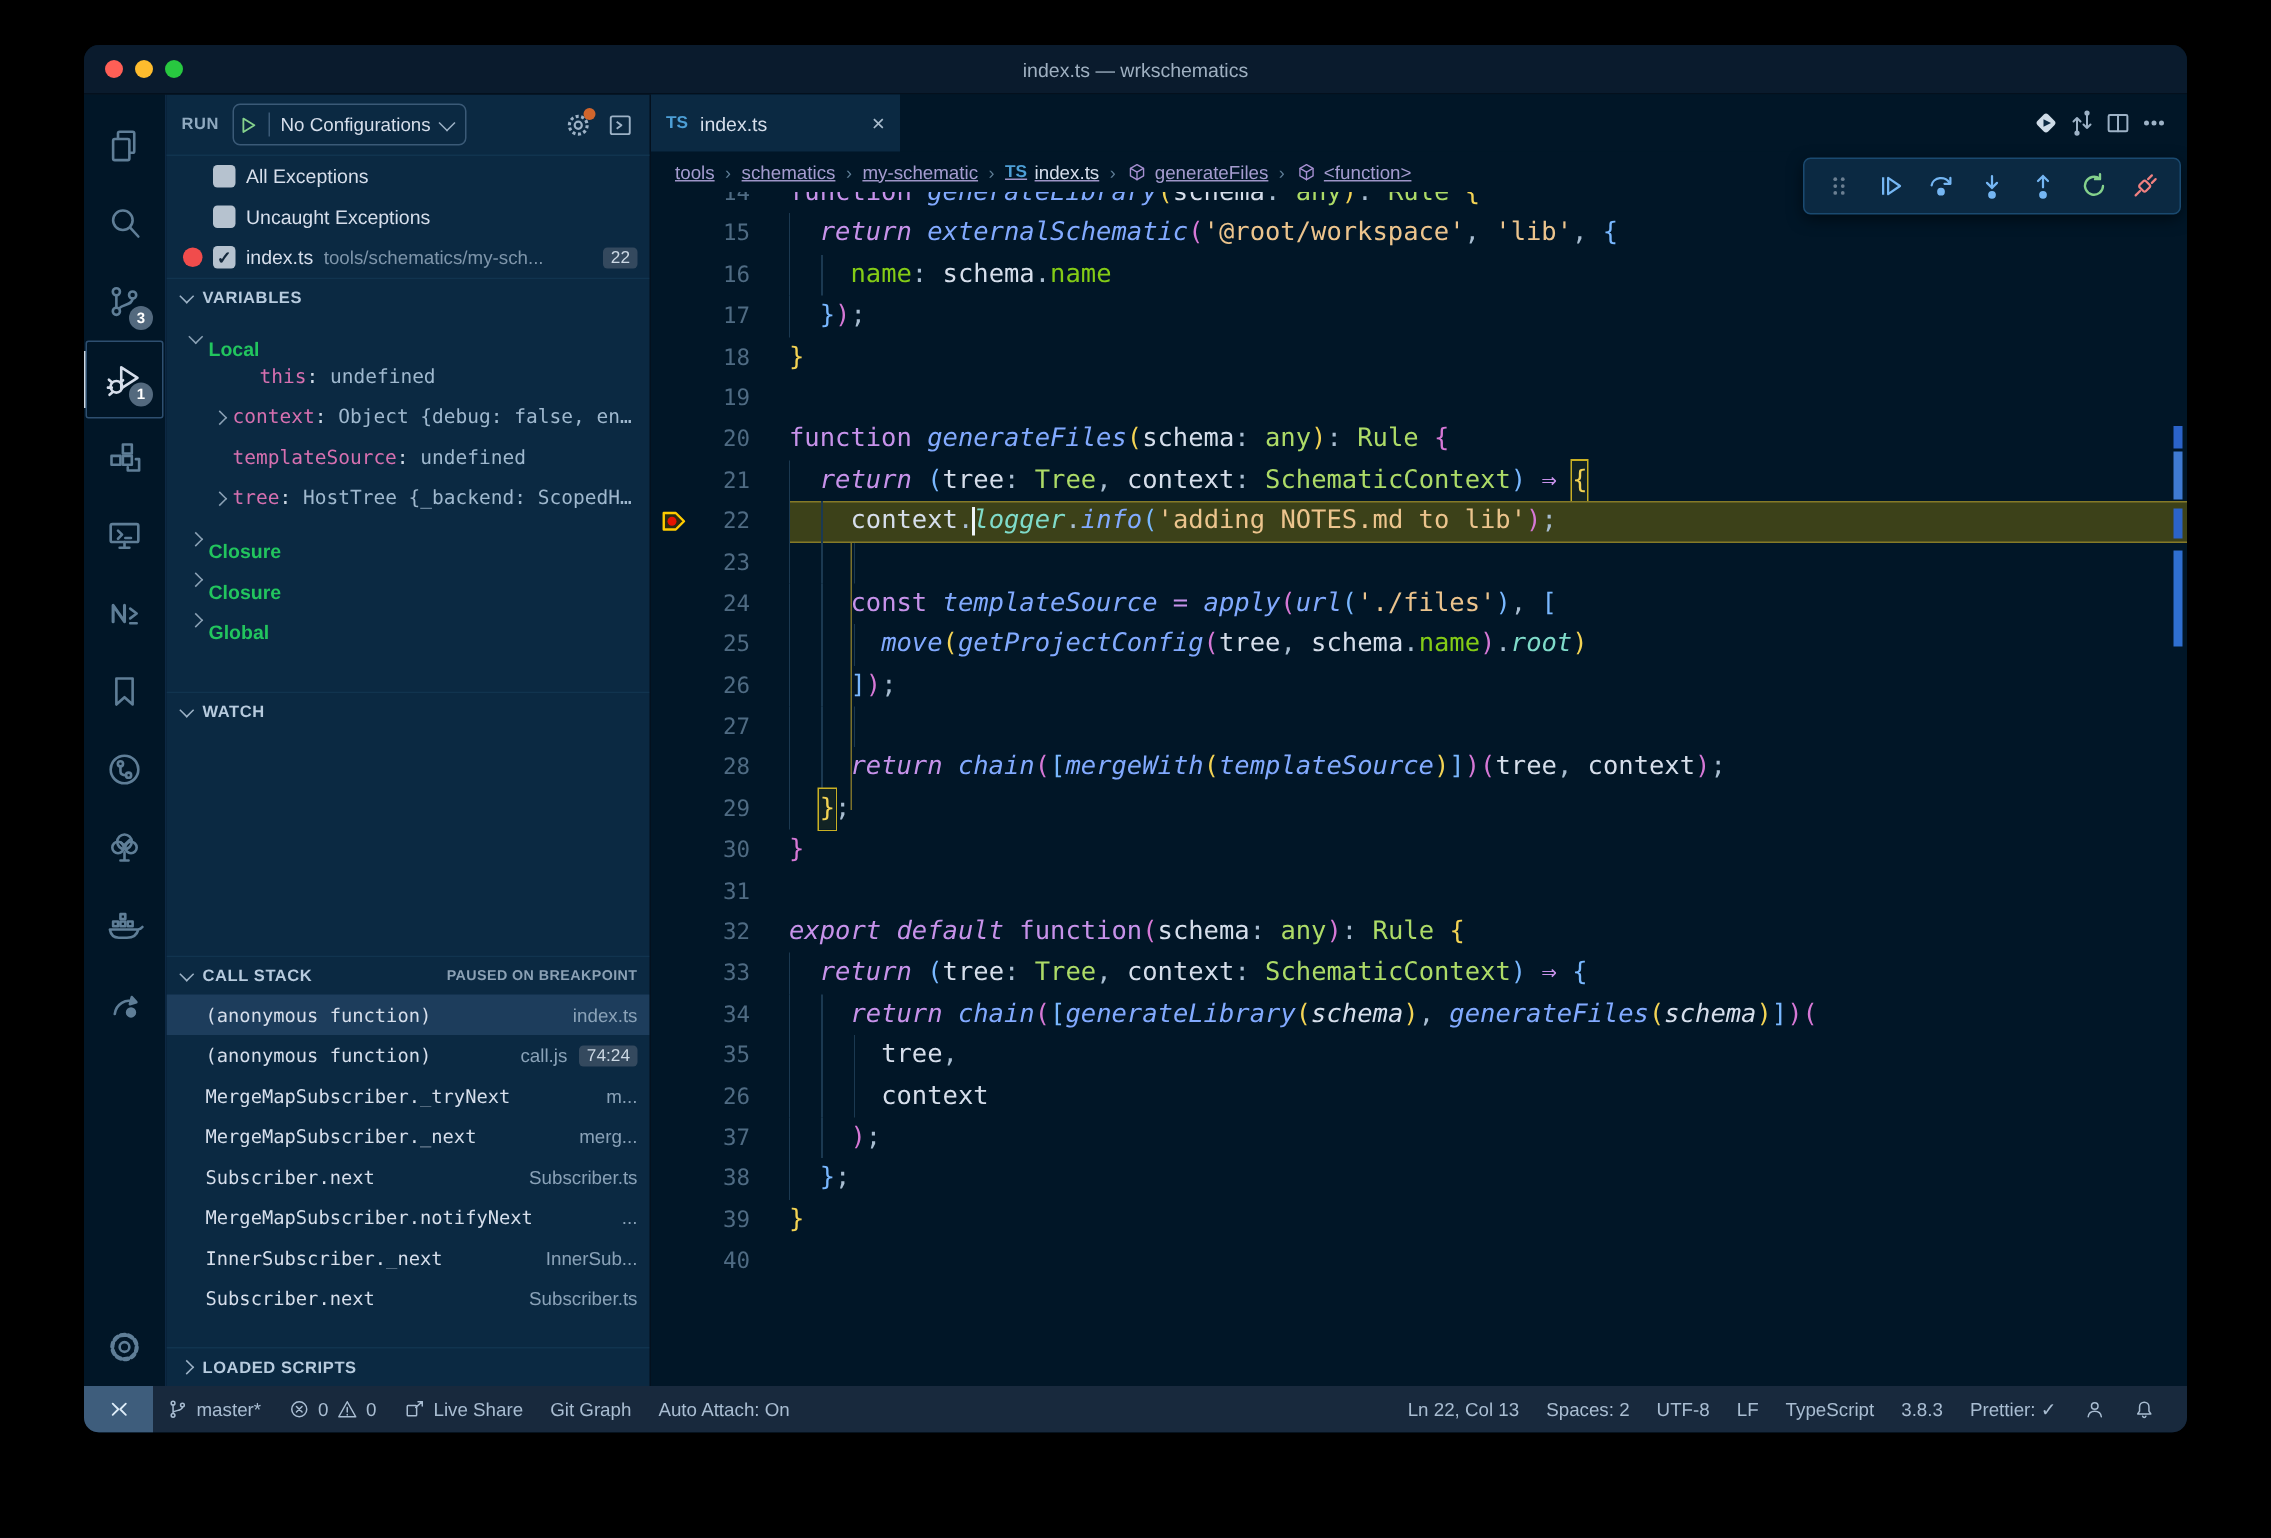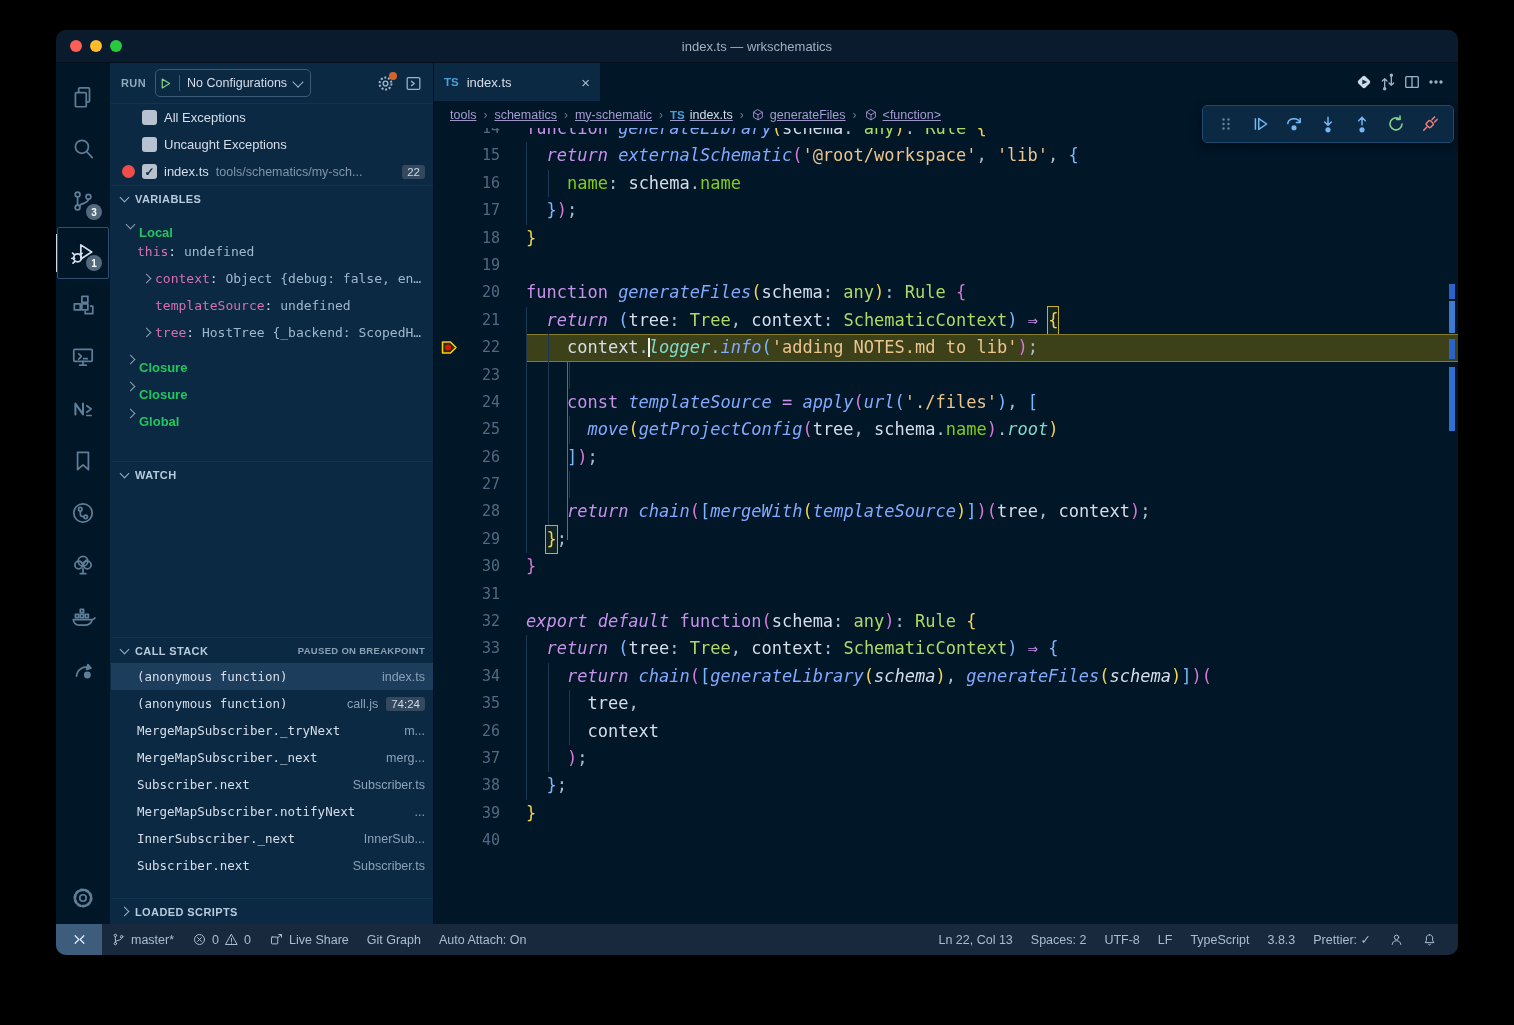--- a/index.html
+++ b/index.html
@@ -275,21 +275,21 @@
           <span class="sec-chev"></span>
           <span>VARIABLES</span>
         </div>
         <div id="var-list">
             <div class="row var-row" style="padding-left: 10px;">
               <span class="tw">
                 <span class="twchev open"></span>
               </span>
               <span class="scope-label">Local</span>
             </div>
-            <div class="row var-row" style="padding-left: 8px;">
+            <div class="row var-row" style="padding-left: 44px;">
               <span class="tw"></span>
               <span class="var-name">this</span>
               <span class="var-punct">:&nbsp;</span>
               <span class="var-value">undefined</span>
             </div>
             <div class="row var-row" style="padding-left: 26px;">
               <span class="tw">
                 <span class="twchev"></span>
               </span>
               <span class="var-name">context</span>

